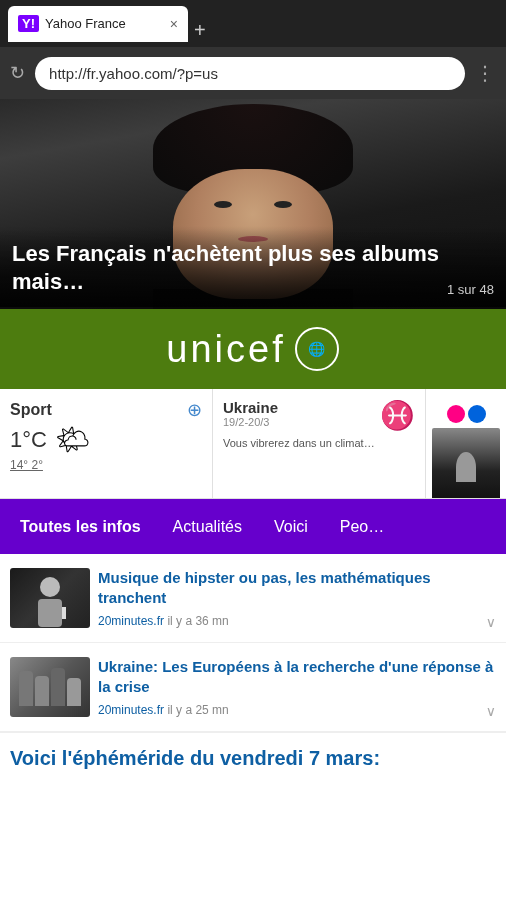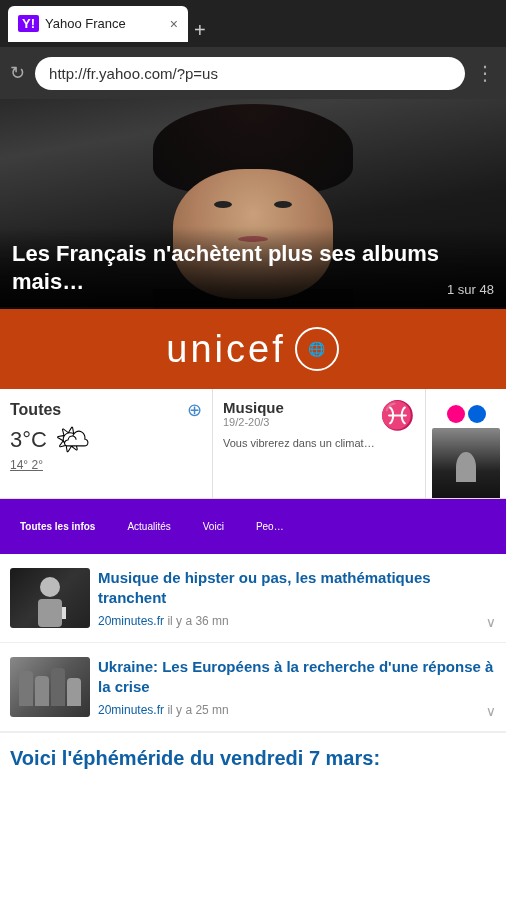--- a/index.html
+++ b/index.html
@@ -20,21 +20,21 @@
     .url-input { flex: 1; background: #fff; border-radius: 20px; padding: 8px 14px; font-size: 15px; color: #333; border: none; outline: none; }
     .menu-btn { color: #aaa; font-size: 20px; cursor: pointer; letter-spacing: 1px; }
 
     
     .hero { position: relative; width: 506px; height: 210px; background: linear-gradient(to bottom, #1a1a2e 0%, #16213e 40%, #0f3460 100%); overflow: hidden; }
     .hero-overlay { position: absolute; bottom: 2px; left: 0; right: 0; background: linear-gradient(to top, rgba(0,0,0,0.85) 0%, transparent 100%); padding: 14px 12px 10px; }
     .hero-title { color: #fff; font-size: 22px; font-weight: bold; line-height: 1.3; }
     .hero-counter { position: absolute; bottom: 12px; right: 12px; color: #ccc; font-size: 13px; }
 
     
-    .ad-banner { background: #c2410c; height: 80px; display: flex; align-items: center; justify-content: center; }
+    .ad-banner { background: #4d7c0f; height: 80px; display: flex; align-items: center; justify-content: center; }
 
     
     .widgets-row { display: flex; border-bottom: 1px solid #e0e0e0; height: 110px; }
     .widget { flex: 1; padding: 10px 10px; border-right: 1px solid #e0e0e0; overflow: hidden; }
     .widget:last-child { border-right: none; }
 
     
     .weather-city { font-size: 16px; color: #333; font-weight: bold; }
     .weather-icon-row { display: flex; align-items: center; gap: 8px; margin: 2px 0; }
     .weather-temp { font-size: 22px; color: #333; font-weight: 300; }
@@ -47,21 +47,21 @@
     .horoscope-date { font-size: 11px; color: #888; }
     .horoscope-text { font-size: 11px; color: #555; margin-top: 4px; line-height: 1.4; }
 
     
     .flickr-dots { display: flex; gap: 3px; justify-content: center; margin-top: 10px; }
     .flickr-dot-pink { width: 18px; height: 18px; border-radius: 50%; background: #ff0084; }
     .flickr-dot-blue { width: 18px; height: 18px; border-radius: 50%; background: #0063dc; }
 
     
     .nav-tabs { background: #6600cc; display: flex; align-items: center; height: 55px; padding: 0 4px; overflow: hidden; }
-    .nav-tab { color: #fff; font-size: 10px; padding: 0 16px; cursor: pointer; white-space: nowrap; height: 100%; display: flex; align-items: center; }
+    .nav-tab { color: #fff; font-size: 16px; padding: 0 16px; cursor: pointer; white-space: nowrap; height: 100%; display: flex; align-items: center; }
     .nav-tab.active { font-weight: bold; }
 
     
     .news-list { background: #fff; }
     .news-item { display: flex; padding: 14px 10px; border-bottom: 1px solid #eee; align-items: flex-start; gap: 8px; position: relative; }
     .news-thumb { width: 80px; height: 60px; flex-shrink: 0; border-radius: 3px; overflow: hidden; }
     .news-thumb-music { background: linear-gradient(135deg, #1a1a1a 0%, #333 50%, #222 100%); width: 100%; height: 100%; display: flex; align-items: center; justify-content: center; }
     .news-thumb-ukraine { background: linear-gradient(135deg, #888 0%, #555 50%, #333 100%); width: 100%; height: 100%; display: flex; align-items: center; justify-content: center; }
     .news-content { flex: 1; }
     .news-title { font-size: 15px; color: #0e5fa3; font-weight: bold; line-height: 1.35; margin-bottom: 5px; }
@@ -129,34 +129,34 @@
   <svg width="46" height="46" viewBox="0 0 46 46" style="margin-left:8px;">
     <circle cx="23" cy="23" r="21" fill="none" stroke="white" stroke-width="2"></circle>
     <text x="23" y="28" text-anchor="middle" fill="white" font-size="14">🌐</text>
   </svg>
 </div>
 
 <div class="widgets-row">
 
   <div class="widget">
     <div style="display:flex;justify-content:space-between;align-items:center;">
-      <span class="weather-city">Toutes</span>
+      <span class="weather-city">Sport</span>
       <span class="weather-compass">⊕</span>
     </div>
     <div class="weather-icon-row">
-      <span class="weather-temp">3°C</span>
+      <span class="weather-temp">1°C</span>
       <span class="weather-sun">🌤</span>
     </div>
     <div class="weather-range">14° 2°</div>
   </div>
 
   <div class="widget">
     <div style="display:flex;justify-content:space-between;align-items:flex-start;">
       <div>
-        <div class="horoscope-sign">Musique</div>
+        <div class="horoscope-sign">Ukraine</div>
         <div class="horoscope-date">19/2-20/3</div>
       </div>
       <span style="font-size:28px;color:#cc8800;">♓</span>
     </div>
     <div class="horoscope-text">Vous vibrerez dans un climat…</div>
   </div>
 
   <div class="widget" style="padding:6px;width:80px;max-width:80px;flex:none;">
     <div class="flickr-dots">
       <div class="flickr-dot-pink"></div>

